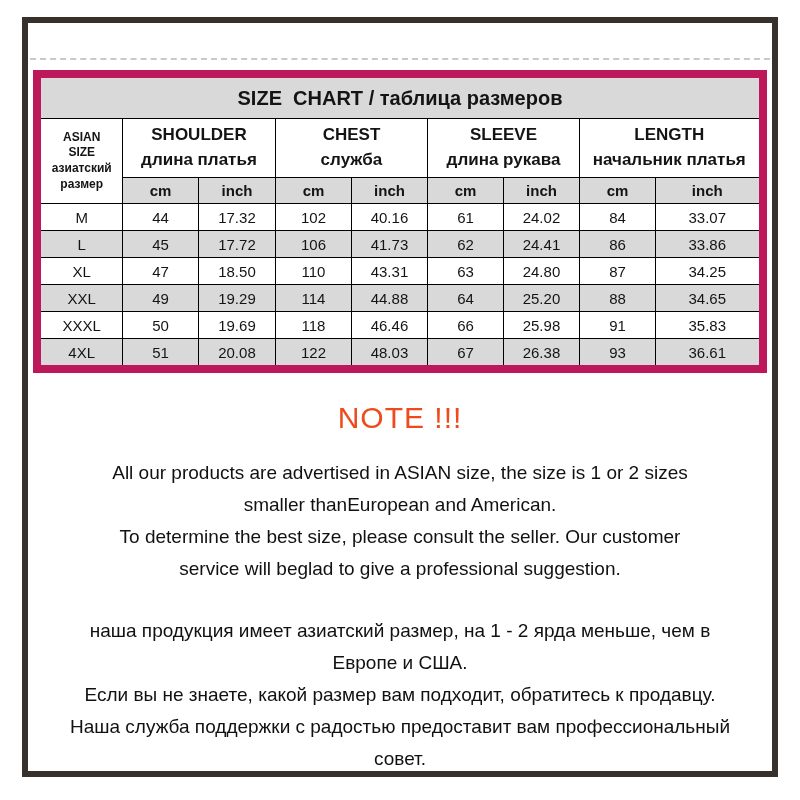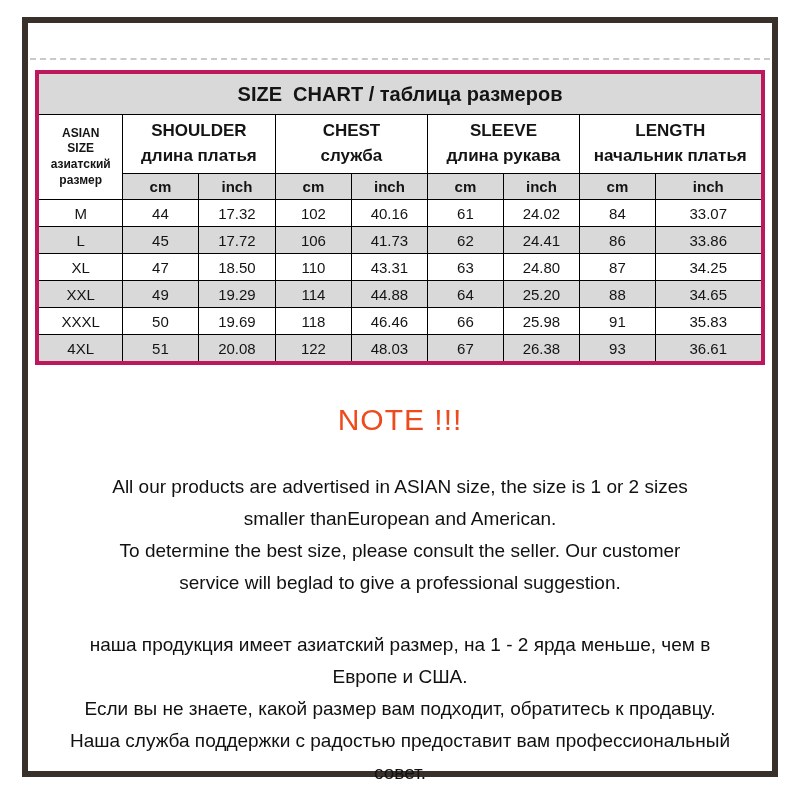--- a/index.html
+++ b/index.html
@@ -40,21 +40,21 @@
     table-layout: fixed;
   }
   table.size-table td {
     border: 1px solid #000;
     text-align: center;
     vertical-align: middle;
     padding: 0;
     overflow: hidden;
   }
   table.size-table {
-    border: 4px solid #be185d;
+    border: 8px solid #be185d;
   }
   .title-row td {
     height: 40px;
     background: #d9d9d9;
     font-size: 20px;
     font-weight: bold;
     white-space: pre;
     border-bottom: 2px solid #000;
   }
   .group-row td {
@@ -78,28 +78,28 @@
   }
   .data-row td {
     height: 26px;
     font-size: 15px;
     background: #ffffff;
   }
   .data-row.alt td {
     background: #d9d9d9;
   }
   .note-heading {
-    margin-top: 38px;
+    margin-top: 28px;
     text-align: center;
     font-size: 30px;
     letter-spacing: 1px;
     color: #ee4a1c;
   }
   .note-block {
-    margin-top: 34px;
+    margin-top: 22px;
     text-align: center;
     font-size: 19px;
     line-height: 32px;
     color: #111111;
   }
   .note-block.ru {
     margin-top: 30px;
   }
 </style>
 </head>

